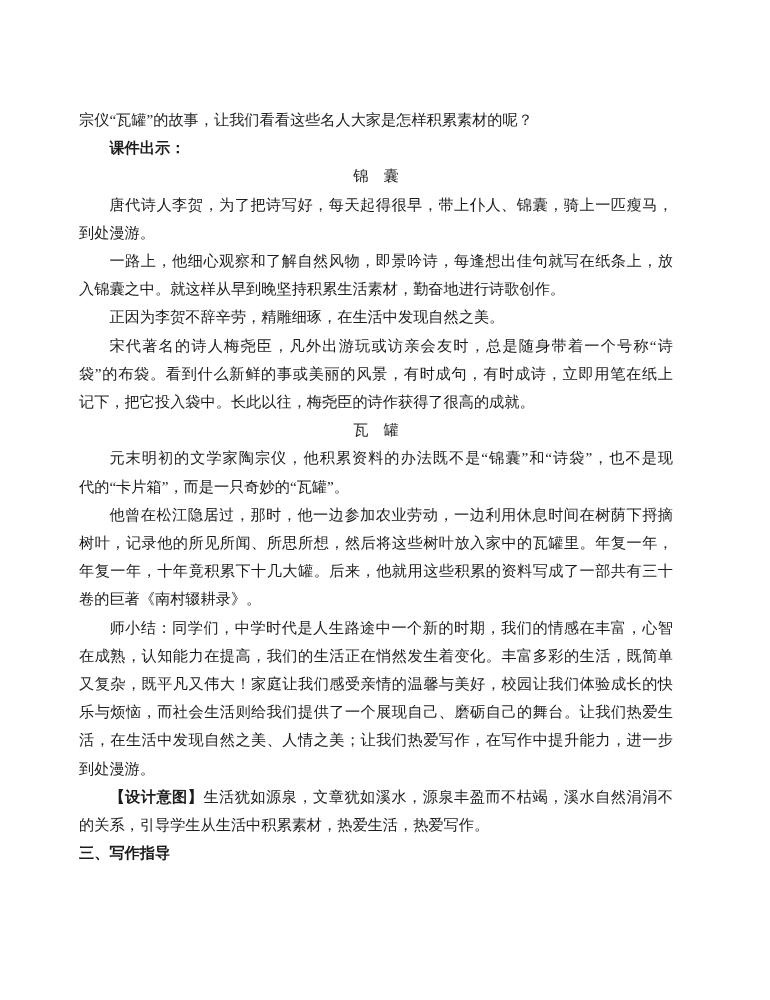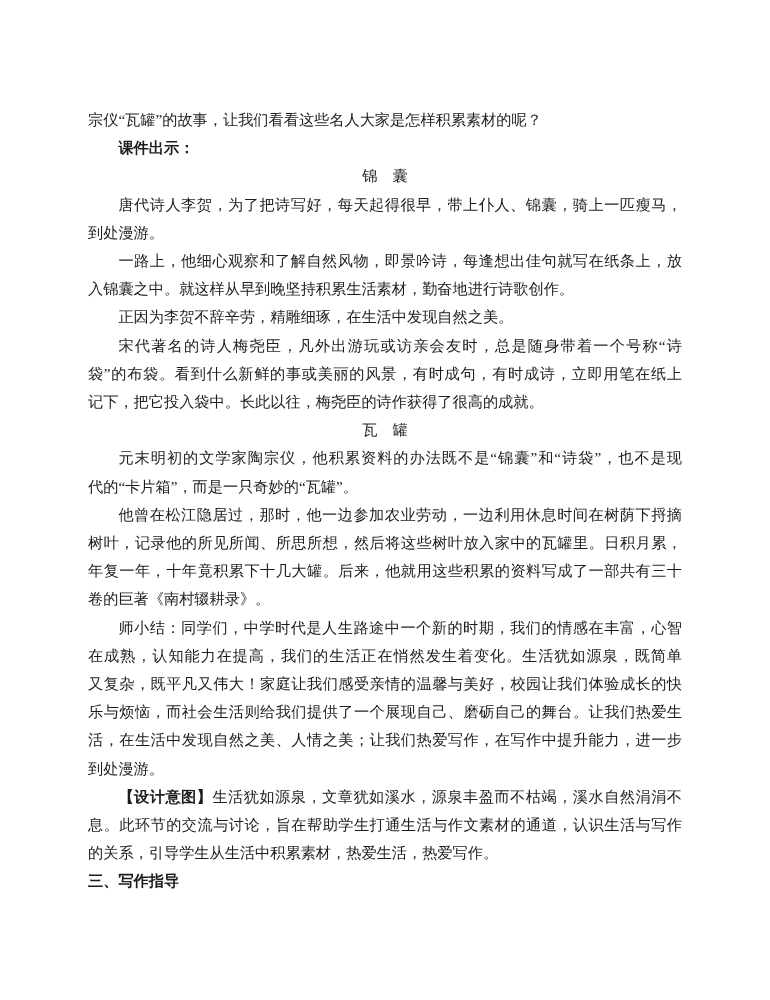--- a/index.html
+++ b/index.html
@@ -12,21 +12,21 @@
     width: 770px;
     height: 1000px;
     margin: 0;
     background: #ffffff;
     box-sizing: border-box;
     overflow: hidden;
     font-family: "Liberation Serif", "DejaVu Serif", serif;
   }
   .doc-body {
     position: absolute;
-    left: 88px;
+    left: 79px;
     top: 106px;
     width: 594px;
     color: #1c1c1c;
   }
   .line {
     font-size: 15.2px;
     line-height: 28.2px;
     text-align: left;
     white-space: normal;
     letter-spacing: 0;
@@ -60,27 +60,26 @@
       <div class="line fill indent">一路上，他细心观察和了解自然风物，即景吟诗，每逢想出佳句就写在纸条上，放</div>
       <div class="line">入锦囊之中。就这样从早到晚坚持积累生活素材，勤奋地进行诗歌创作。</div>
       <div class="line indent">正因为李贺不辞辛劳，精雕细琢，在生活中发现自然之美。</div>
       <div class="line fill indent">宋代著名的诗人梅尧臣，凡外出游玩或访亲会友时，总是随身带着一个号称“诗</div>
       <div class="line fill">袋”的布袋。看到什么新鲜的事或美丽的风景，有时成句，有时成诗，立即用笔在纸上</div>
       <div class="line">记下，把它投入袋中。长此以往，梅尧臣的诗作获得了很高的成就。</div>
       <div class="line center">瓦　罐</div>
       <div class="line fill indent">元末明初的文学家陶宗仪，他积累资料的办法既不是“锦囊”和“诗袋”，也不是现</div>
       <div class="line">代的“卡片箱”，而是一只奇妙的“瓦罐”。</div>
       <div class="line fill indent">他曾在松江隐居过，那时，他一边参加农业劳动，一边利用休息时间在树荫下捋摘</div>
-      <div class="line fill">树叶，记录他的所见所闻、所思所想，然后将这些树叶放入家中的瓦罐里。日积月累，</div>
+      <div class="line fill">树叶，记录他的所见所闻、所思所想，然后将这些树叶放入家中的瓦罐里。年复一年，</div>
       <div class="line fill">年复一年，十年竟积累下十几大罐。后来，他就用这些积累的资料写成了一部共有三十</div>
       <div class="line">卷的巨著《南村辍耕录》。</div>
       <div class="line fill indent">师小结：同学们，中学时代是人生路途中一个新的时期，我们的情感在丰富，心智</div>
-      <div class="line fill">在成熟，认知能力在提高，我们的生活正在悄然发生着变化。生活犹如源泉，既简单</div>
+      <div class="line fill">在成熟，认知能力在提高，我们的生活正在悄然发生着变化。丰富多彩的生活，既简单</div>
       <div class="line fill">又复杂，既平凡又伟大！家庭让我们感受亲情的温馨与美好，校园让我们体验成长的快</div>
       <div class="line fill">乐与烦恼，而社会生活则给我们提供了一个展现自己、磨砺自己的舞台。让我们热爱生</div>
       <div class="line fill">活，在生活中发现自然之美、人情之美；让我们热爱写作，在写作中提升能力，进一步</div>
       <div class="line">到处漫游。</div>
       <div class="line fill indent"><span class="bold">【设计意图】</span><span>生活犹如源泉，文章犹如溪水，源泉丰盈而不枯竭，溪水自然涓涓不</span></div>
-      <div class="line fill">息。此环节的交流与讨论，旨在帮助学生打通生活与作文素材的通道，认识生活与写作</div>
       <div class="line">的关系，引导学生从生活中积累素材，热爱生活，热爱写作。</div>
       <div class="line bold">三、写作指导</div>
     </div>
 </div>
 
 </body></html>

